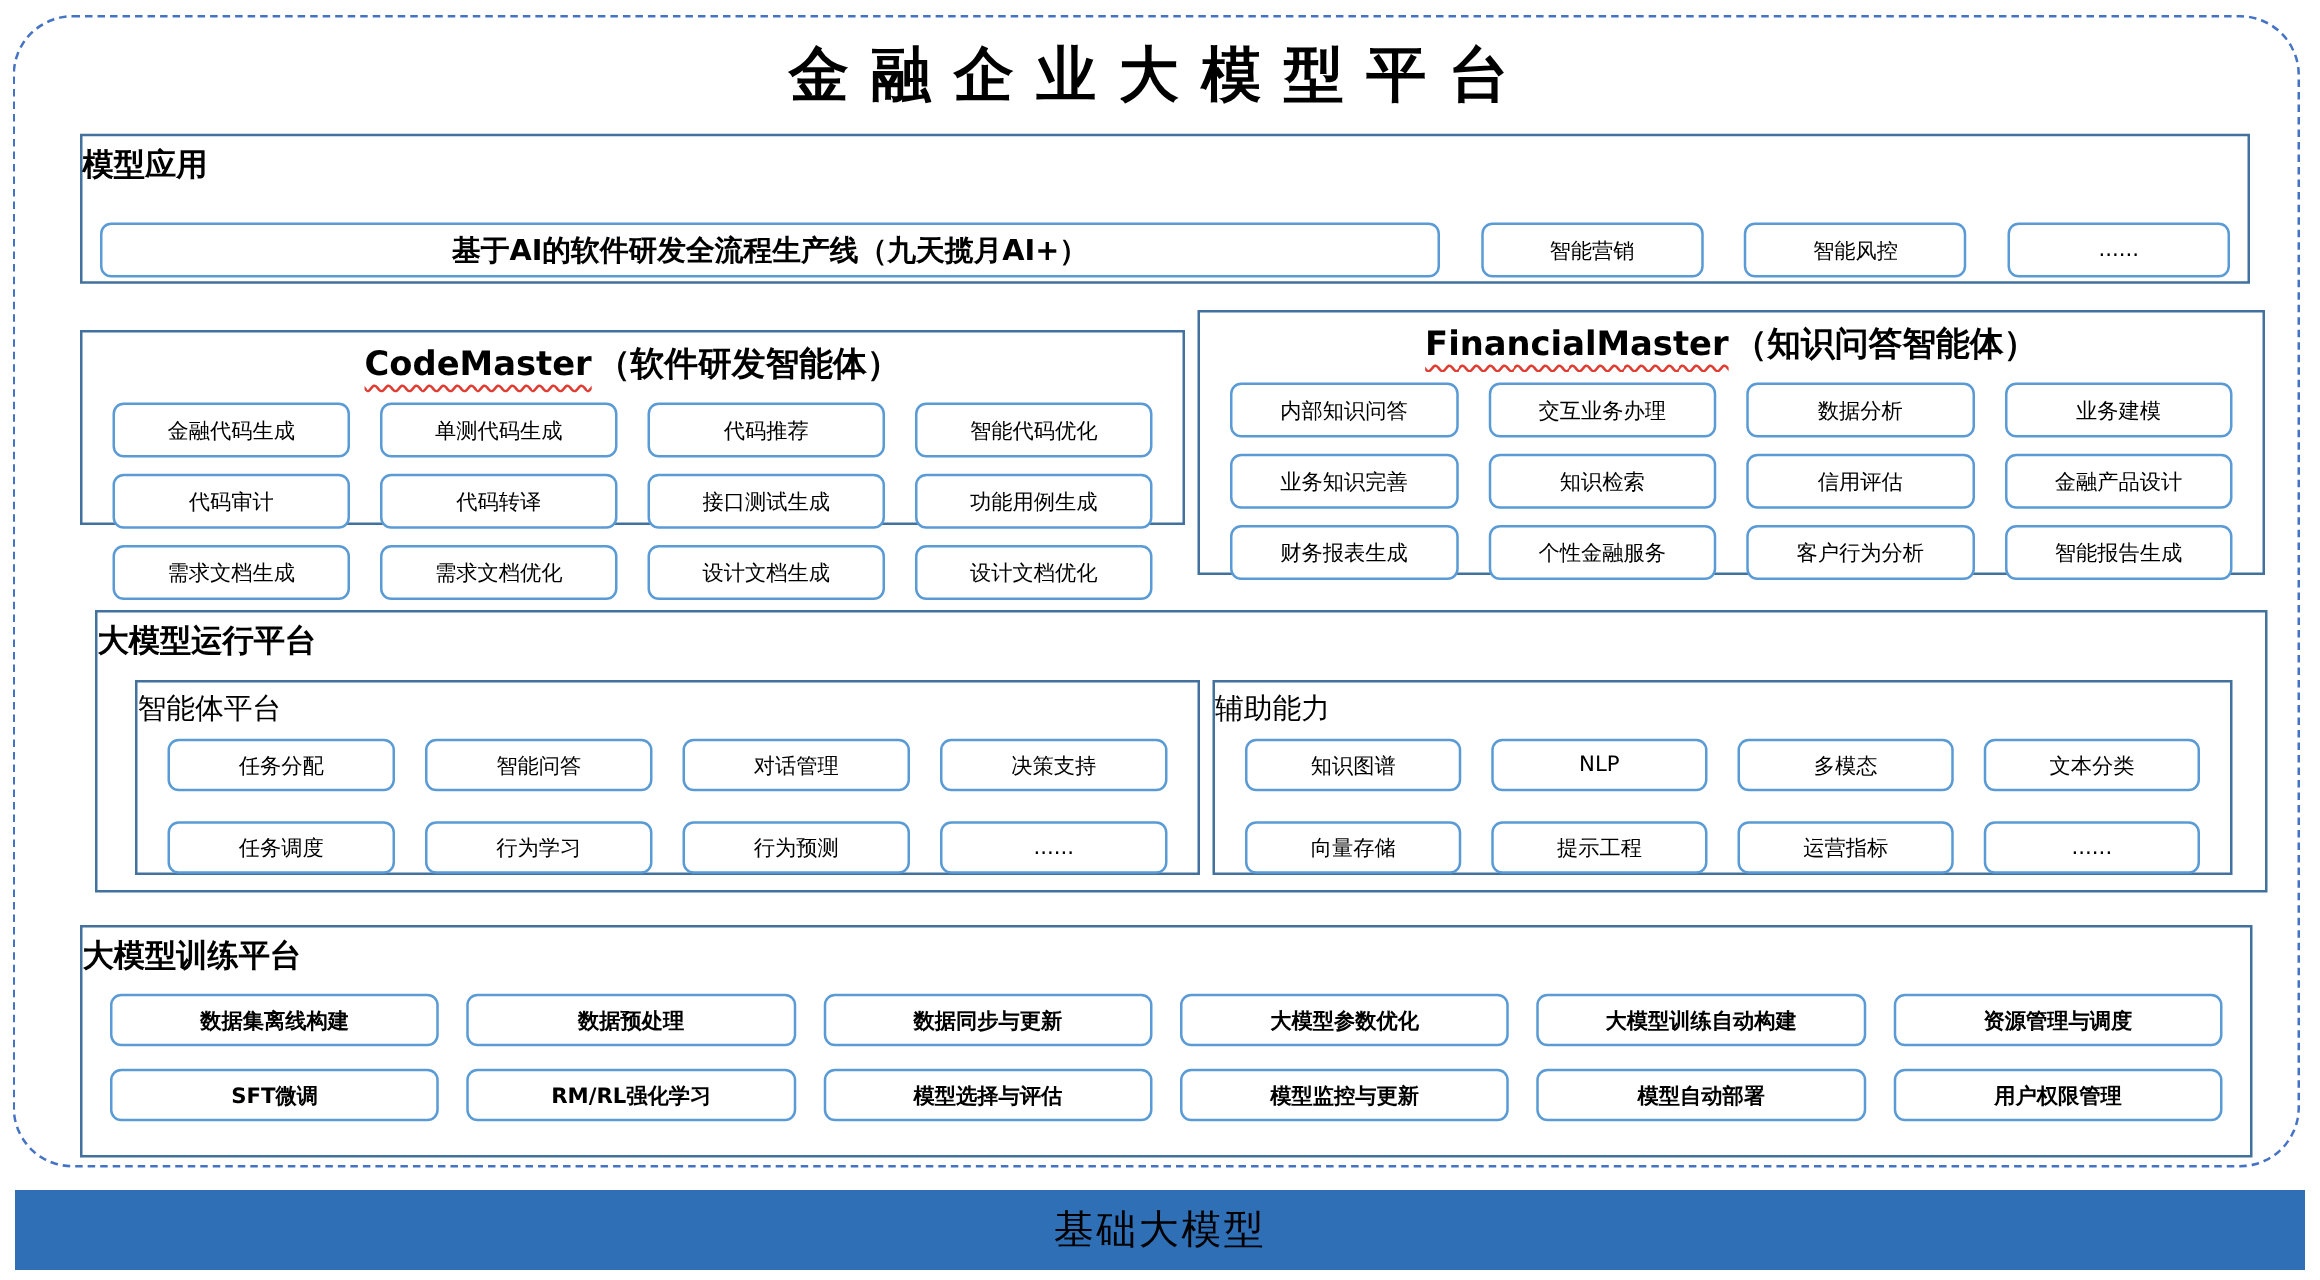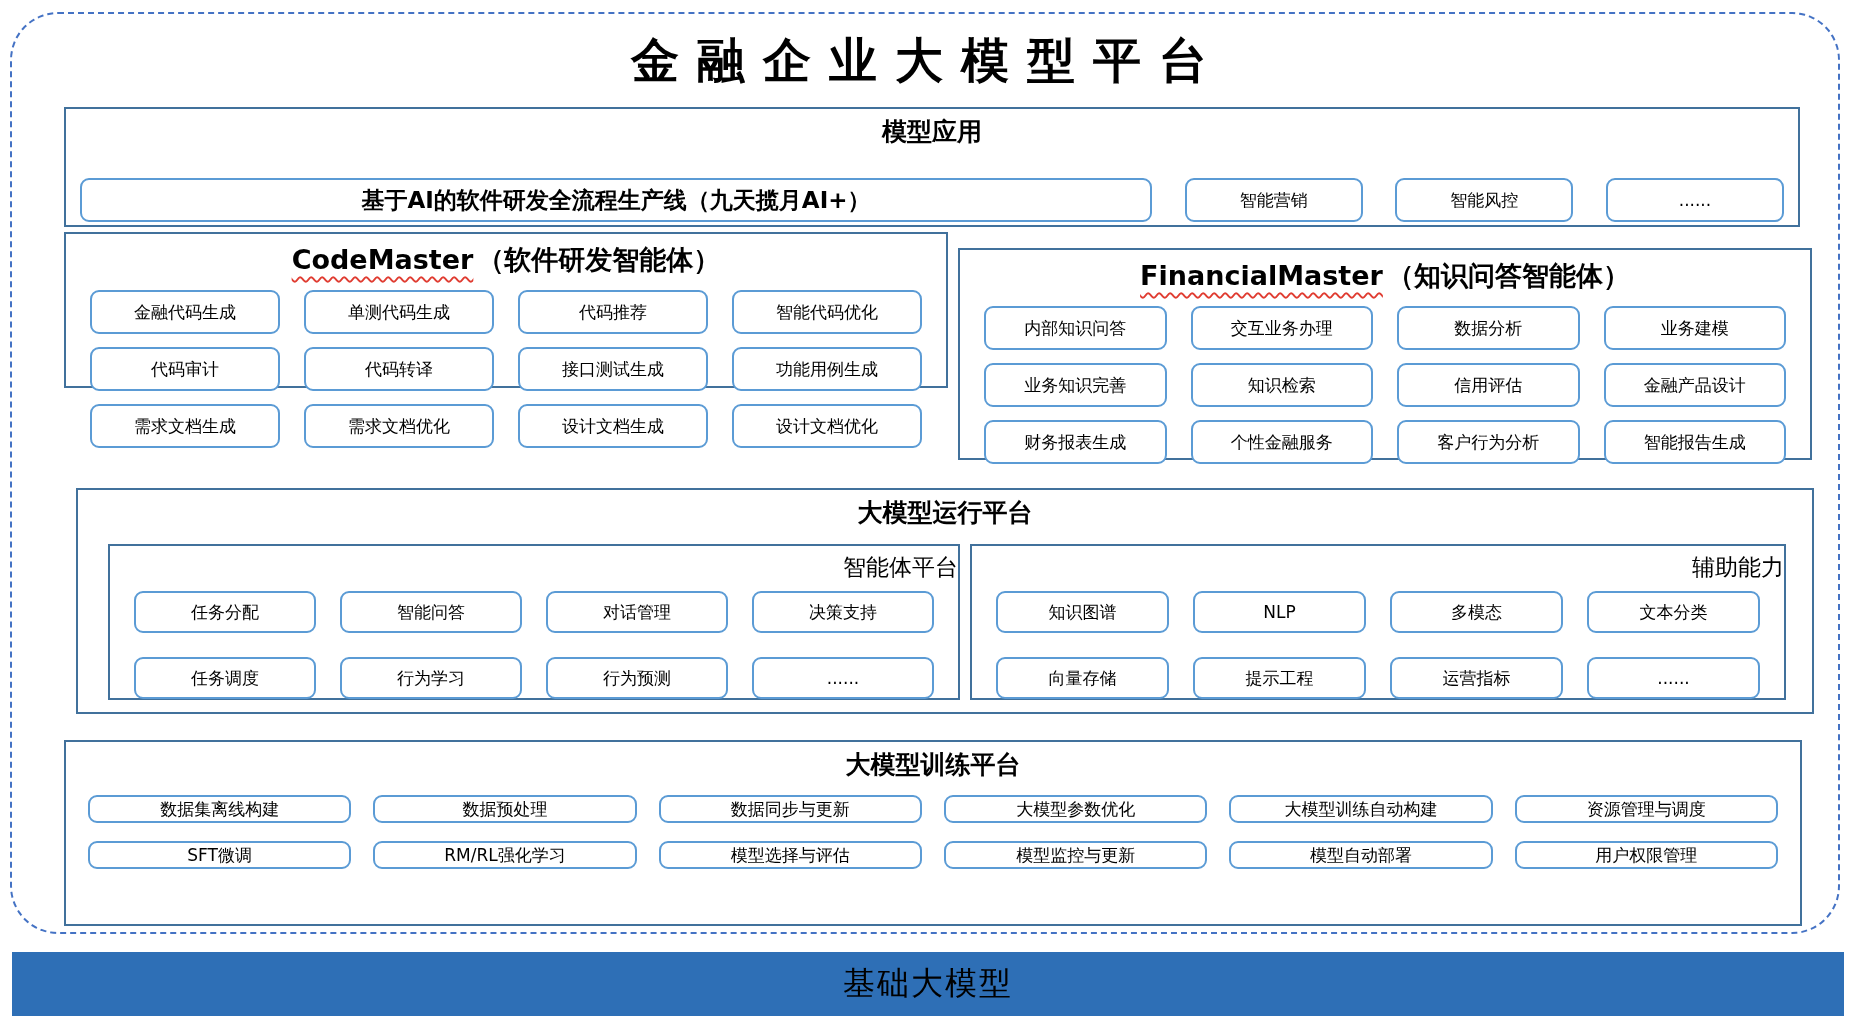--- a/index.html
+++ b/index.html
@@ -14,54 +14,54 @@
   }
   .page-title{
     position:absolute;top:24px;left:0;width:100%;text-align:center;
     font-family:"DejaVu Serif","Liberation Serif",serif;font-weight:bold;
     font-size:48px;letter-spacing:18px;line-height:72px;
   }
   .sec{
     position:absolute;border:2px solid #41719C;background:#fff;box-sizing:border-box;
   }
   .sec-header{
-    text-align:center;font-weight:bold;font-size:25px;line-height:32px;padding-top:7px;
+    font-weight:bold;font-size:25px;line-height:32px;padding-top:7px;
   }
   .btn{
     border:2px solid #5B9BD5;border-radius:9px;background:#fff;
     display:flex;align-items:center;justify-content:center;
     font-size:17px;height:44px;box-sizing:border-box;text-align:center;white-space:nowrap;
   }
   
   .sec-apps{left:64px;top:107px;width:1736px;height:120px;}
   .apps-row{display:flex;justify-content:space-between;padding:15px 14px;margin-top:15px;gap:20px;}
   .btn-long{width:1072px;font-weight:bold;font-size:23px;}
   .btn-app{width:178px;}
   
-  .sec-cm{left:64px;top:232px;width:884px;height:156px;}
+  .sec-cm{left:64px;top:264px;width:884px;height:156px;}
   .sec-fm{left:958px;top:248px;width:854px;height:212px;}
   .agent-title{text-align:center;font-size:27px;font-weight:bold;line-height:36px;padding-top:8px;}
   .en-wavy{
     text-decoration-line:underline;text-decoration-style:wavy;
     text-decoration-color:#E03C31;text-decoration-thickness:2px;
     text-underline-offset:7px;margin-right:4px;
   }
   .grid4{display:grid;grid-template-columns:repeat(4,1fr);column-gap:24px;row-gap:13px;padding:12px 24px 0;}
   
   .sec-runtime{left:76px;top:488px;width:1738px;height:226px;}
   .inner-box{position:absolute;border:2px solid #41719C;background:#fff;box-sizing:border-box;}
   .box-agent{left:30px;top:54px;width:852px;height:156px;}
   .box-aux{left:892px;top:54px;width:816px;height:156px;}
-  .inner-title{text-align:right;font-size:23px;line-height:32px;padding-top:5px;}
+  .inner-title{text-align:left;font-size:23px;line-height:32px;padding-top:5px;}
   .grid4.small{row-gap:24px;padding-top:8px;}
   .grid4.small .btn{height:42px;}
   
   .sec-training{left:64px;top:740px;width:1738px;height:186px;}
   .grid6{display:grid;grid-template-columns:repeat(6,1fr);column-gap:22px;row-gap:18px;padding:14px 22px 0;}
-  .grid6 .btn{height:28px;}
+  .grid6 .btn{height:42px;font-weight:bold;}
   
   .foundation-bar{
     position:absolute;left:12px;top:952px;width:1832px;height:64px;background:#2E6FB6;
     color:#000000;font-size:32px;display:flex;align-items:center;justify-content:center;
     letter-spacing:2px;
   }
 </style>
 </head>
 <body>
 

